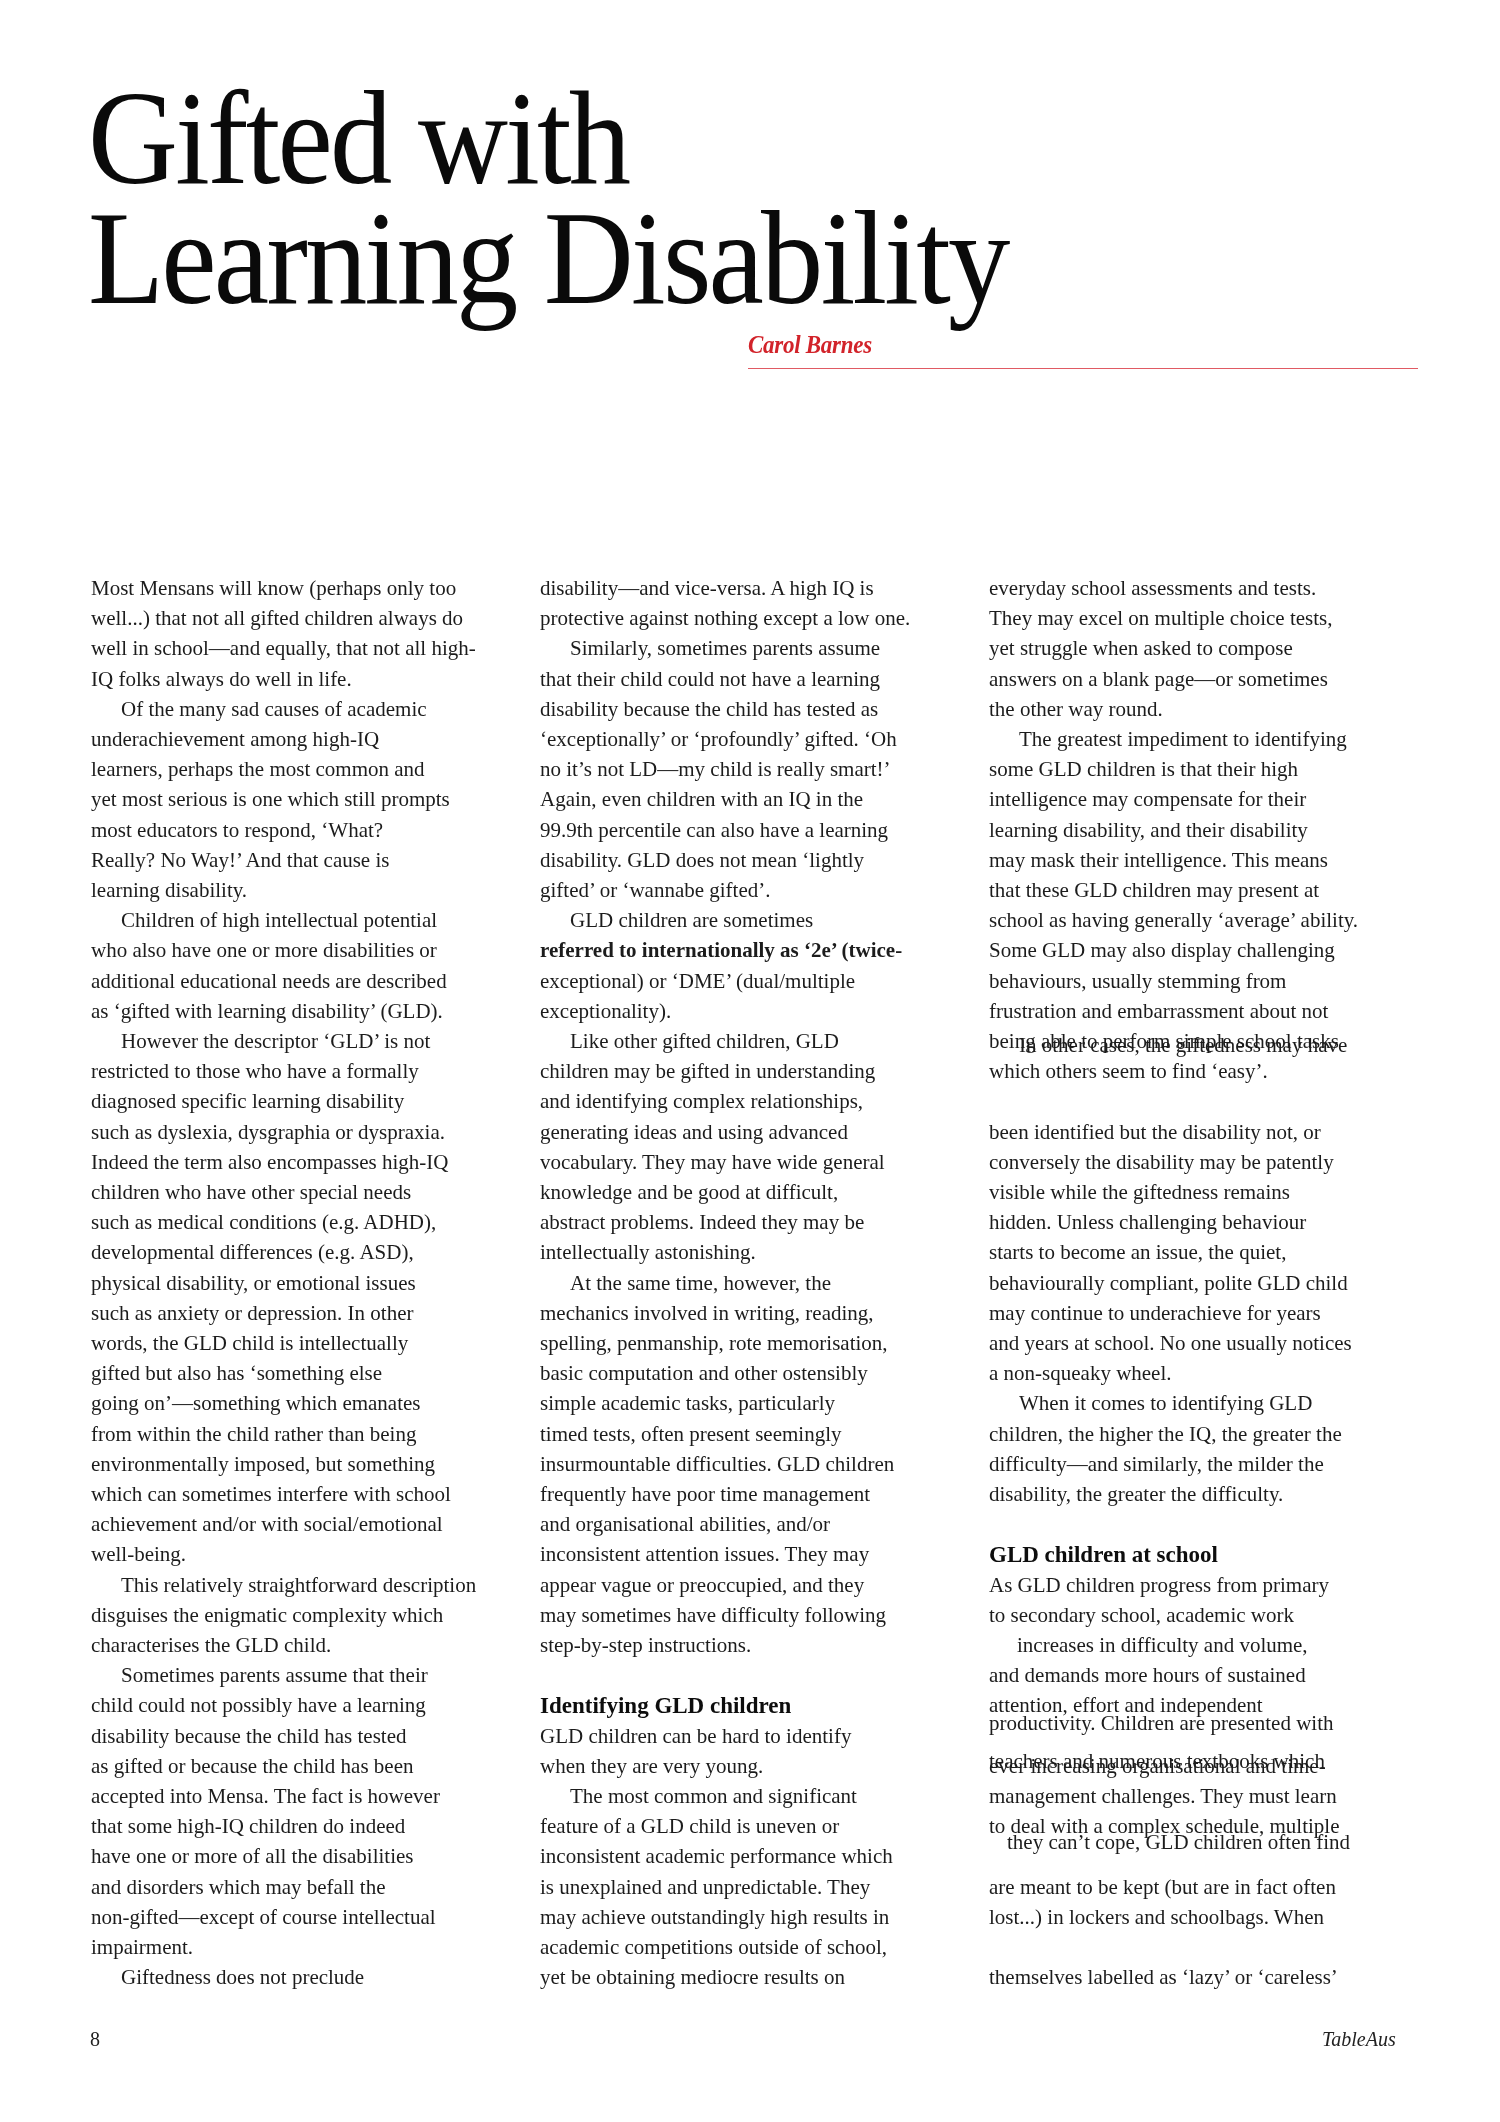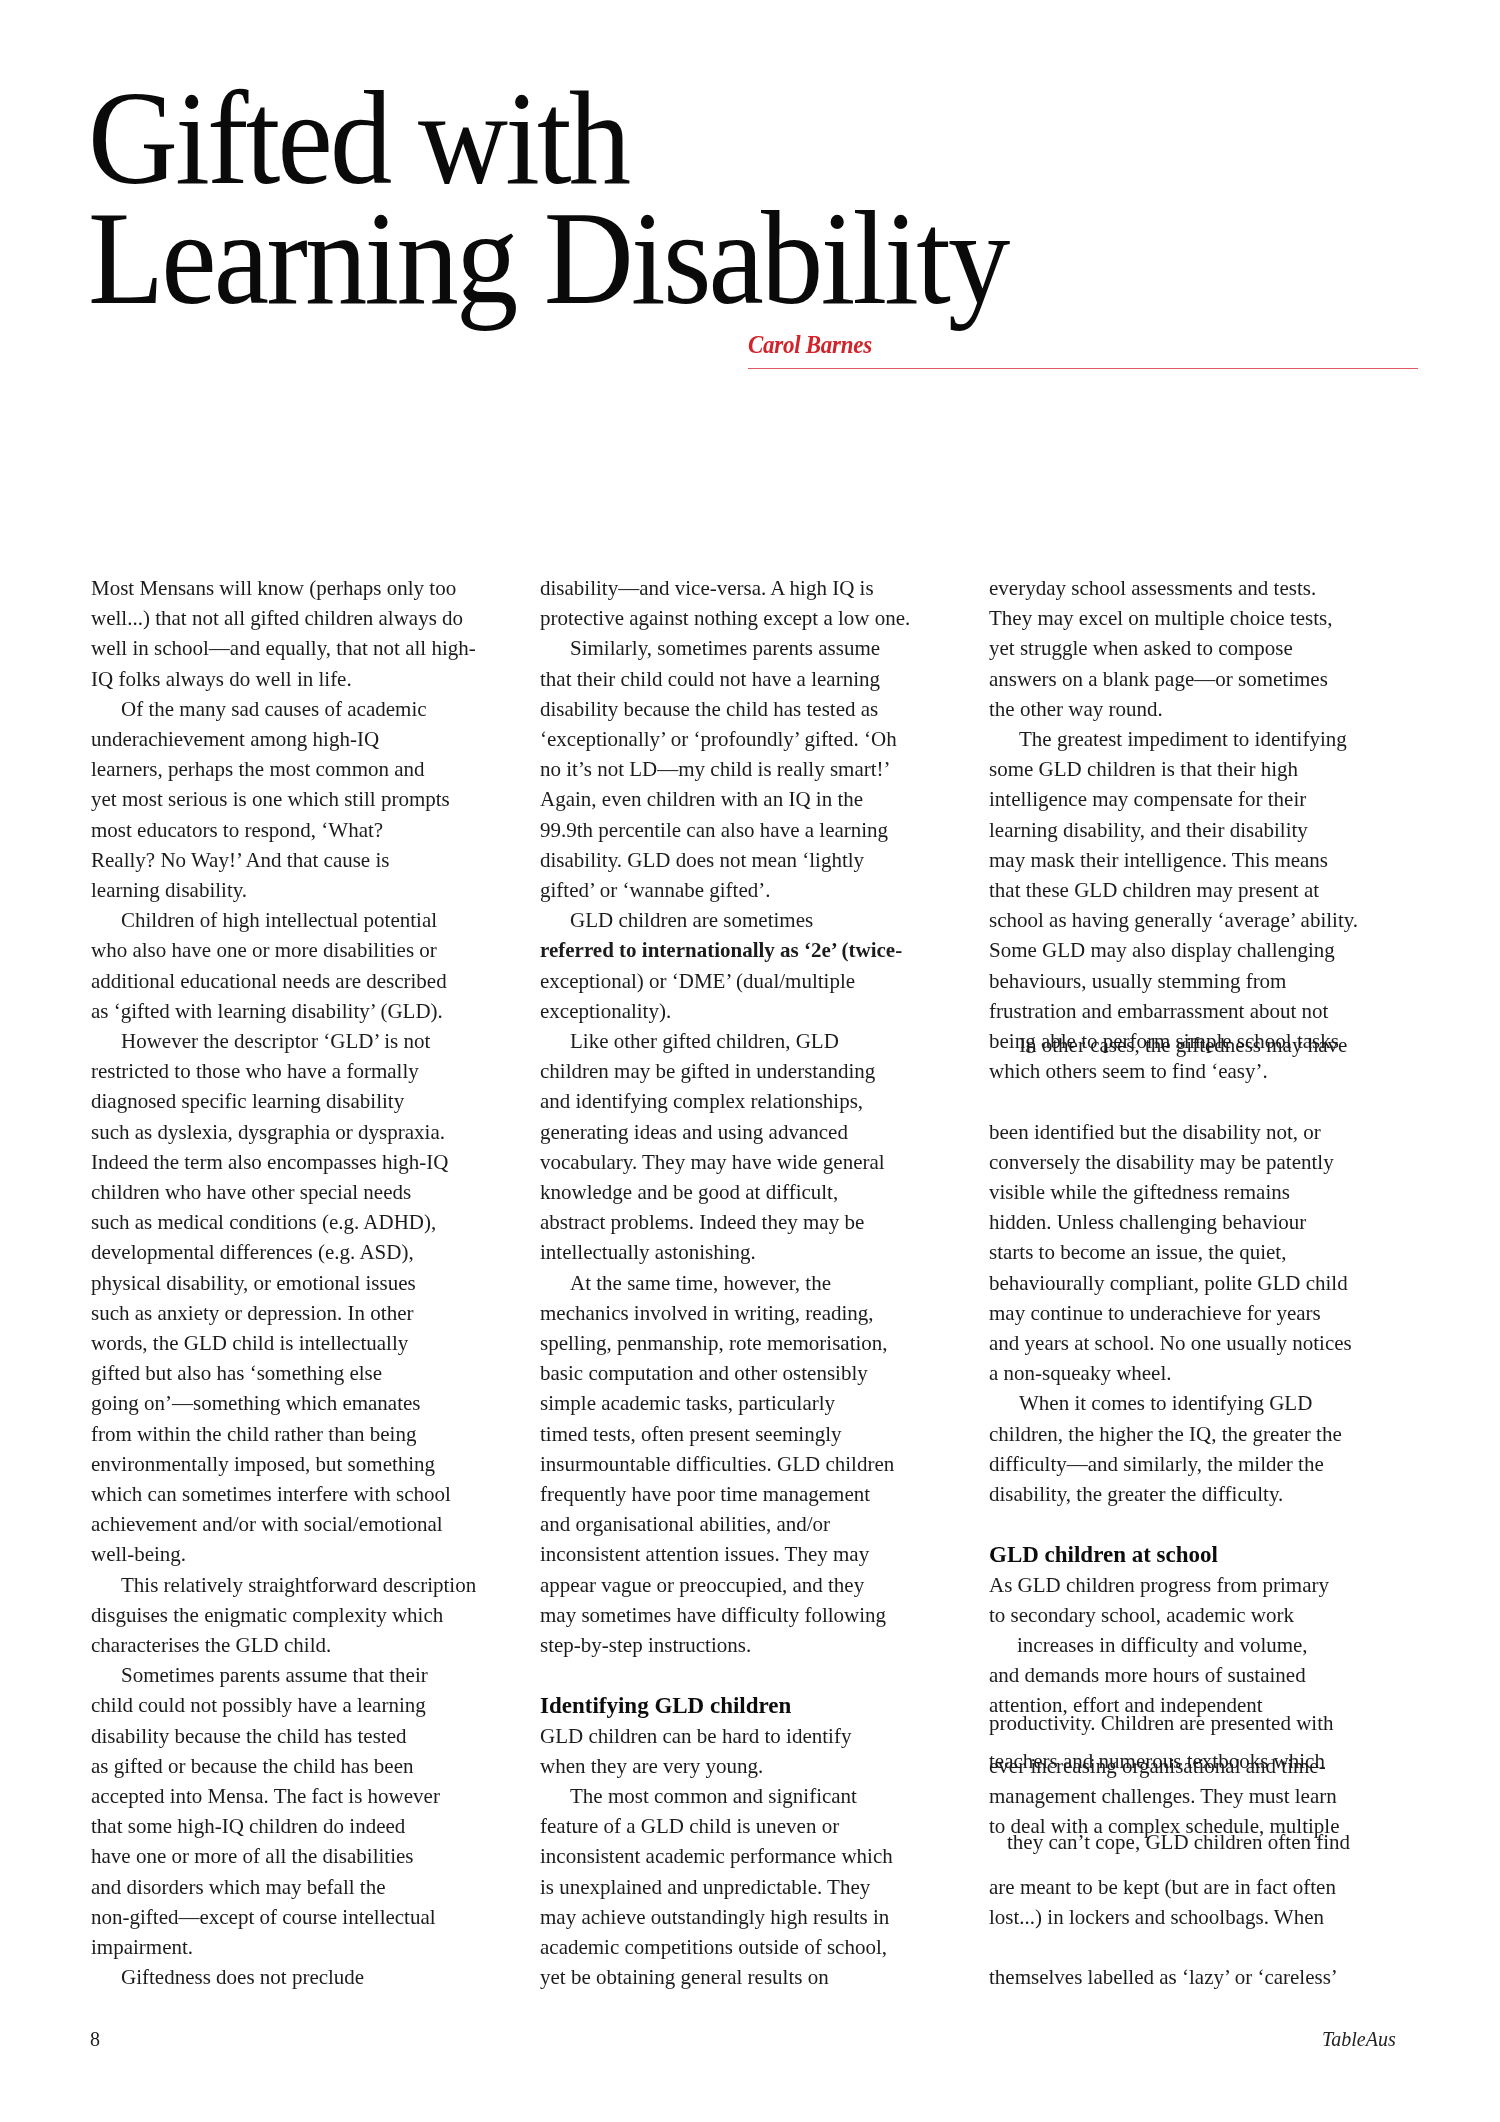--- a/index.html
+++ b/index.html
@@ -142,21 +142,21 @@
     <div class="line" style="top: 1634.94px;">step-by-step instructions.</div>
     <div class="line heading" style="top: 1693.62px;">Identifying GLD children</div>
     <div class="line" style="top: 1725.54px;">GLD children can be hard to identify</div>
     <div class="line" style="top: 1755.74px;">when they are very young.</div>
     <div class="line indent" style="top: 1785.94px;">The most common and significant</div>
     <div class="line" style="top: 1816.14px;">feature of a GLD child is uneven or</div>
     <div class="line" style="top: 1846.34px;">inconsistent academic performance which</div>
     <div class="line" style="top: 1876.54px;">is unexplained and unpredictable. They</div>
     <div class="line" style="top: 1906.74px;">may achieve outstandingly high results in</div>
     <div class="line" style="top: 1936.94px;">academic competitions outside of school,</div>
-    <div class="line" style="top: 1967.14px;">yet be obtaining general results on</div>
+    <div class="line" style="top: 1967.14px;">yet be obtaining mediocre results on</div>
   </div>
 <div class="column" id="col-3">
     <div class="line" style="top: 577.94px;">everyday school assessments and tests.</div>
     <div class="line" style="top: 608.14px;">They may excel on multiple choice tests,</div>
     <div class="line" style="top: 638.34px;">yet struggle when asked to compose</div>
     <div class="line" style="top: 668.54px;">answers on a blank page—or sometimes</div>
     <div class="line" style="top: 698.74px;">the other way round.</div>
     <div class="line indent" style="top: 728.94px;">The greatest impediment to identifying</div>
     <div class="line" style="top: 759.14px;">some GLD children is that their high</div>
     <div class="line" style="top: 789.34px;">intelligence may compensate for their</div>

